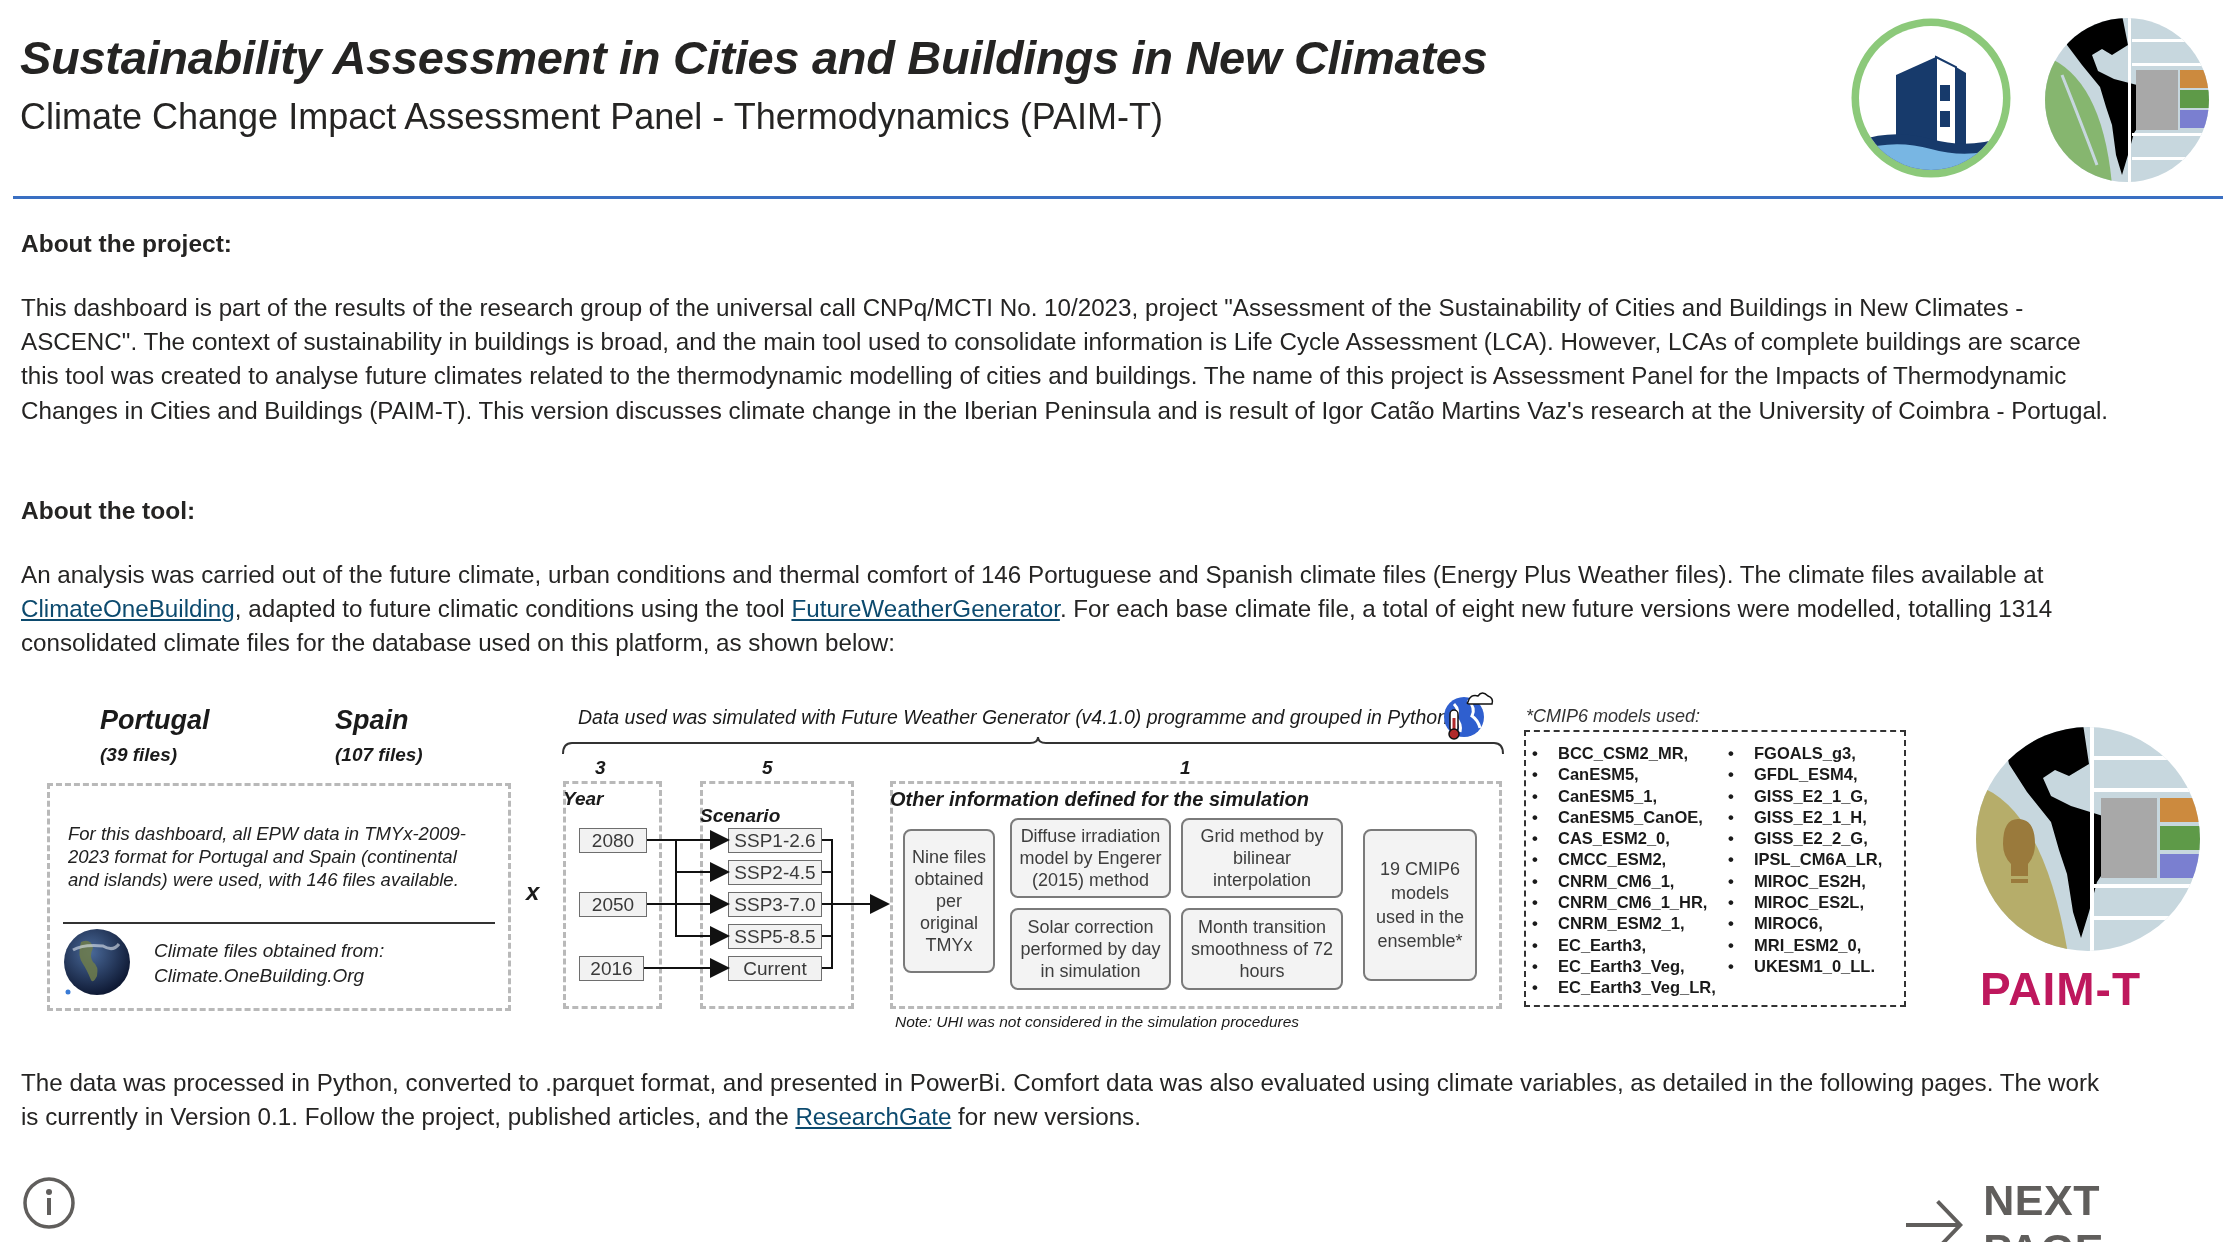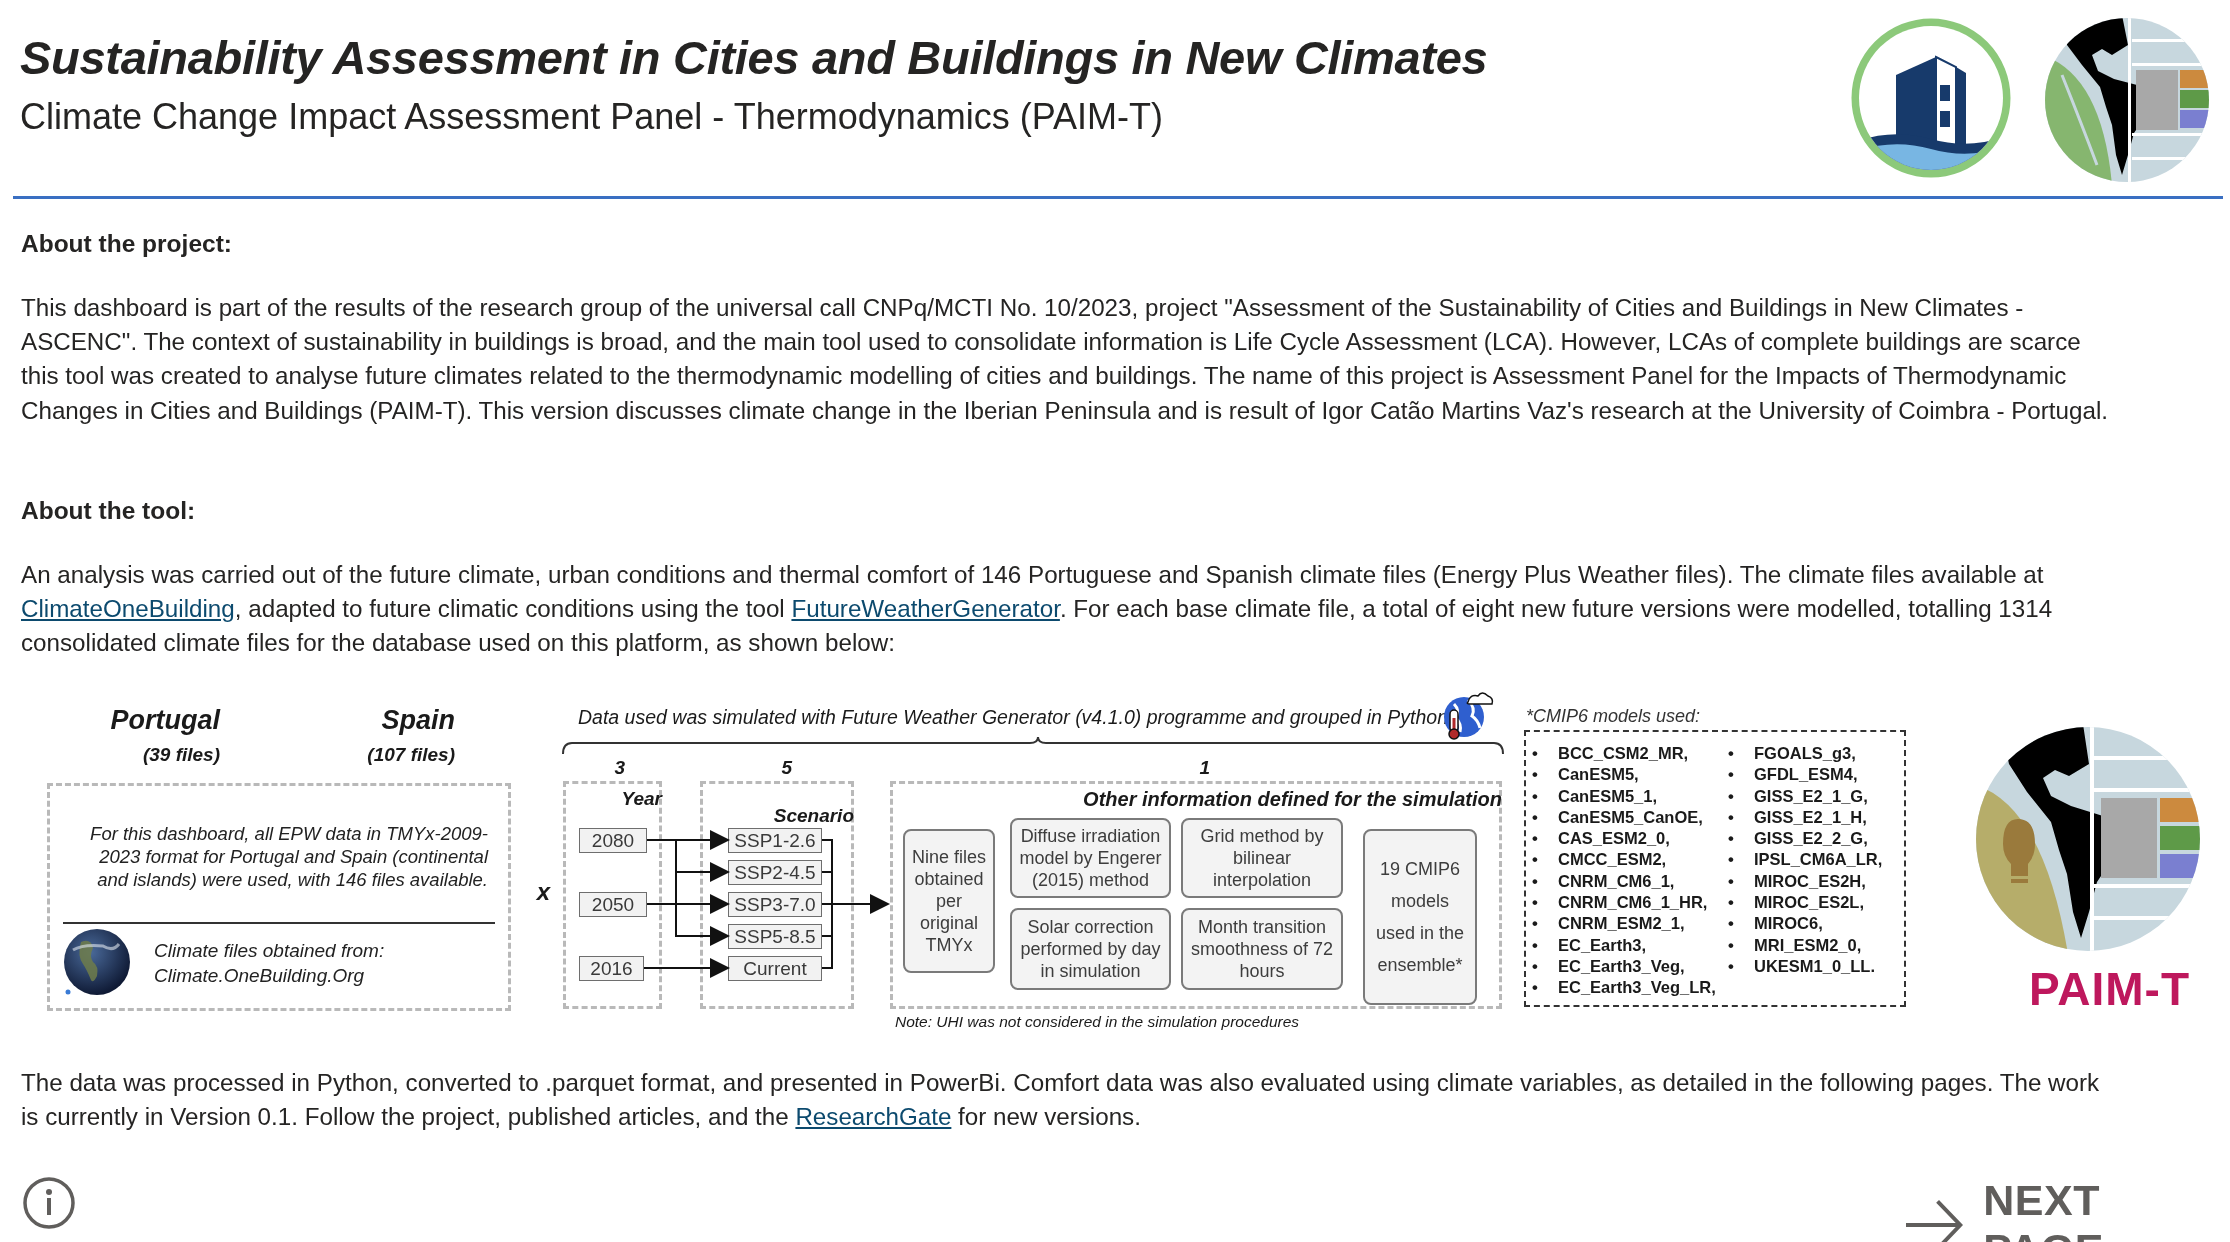--- a/index.html
+++ b/index.html
@@ -13,21 +13,21 @@
 
   .text-block { left:21px; width:2200px; font-family:"Liberation Sans", sans-serif; font-size:24.2px; line-height:34.2px; color:#252423; }
   .heading { font-weight:bold; font-size:24.5px; }
   a.link { color:#0c4a6e; text-decoration:underline; }
 
   
   .logo { position:absolute; }
 
   
   .dashbox { position:absolute; border:3px dashed #b9b9b9; box-sizing:border-box; }
-  .dgtext { position:absolute; font-family:"Liberation Sans", sans-serif; color:#1a1a1a; text-align:right; }
+  .dgtext { position:absolute; font-family:"Liberation Sans", sans-serif; color:#1a1a1a; text-align:left; }
   .bi { font-weight:bold; font-style:italic; }
   .it { font-style:italic; }
   .smallbox { position:absolute; background:#f2f2f2; border:1.5px solid #6e6e6e; box-sizing:border-box;
               font-family:"Liberation Sans", sans-serif; font-size:19px; color:#3a3a3a;
               display:flex; align-items:center; justify-content:center; text-align:left; }
   .rbox { position:absolute; background:#f3f3f3; border:2px solid #7a7a7a; border-radius:8px; box-sizing:border-box;
           font-family:"Liberation Sans", sans-serif; font-size:18px; line-height:22px; color:#3d3d3d;
           display:flex; align-items:center; justify-content:center; text-align:center; padding:0 4px; }
   .cmip-box { position:absolute; border:2px dashed #333; box-sizing:border-box; }
   .cmip-col { position:absolute; list-style:none; margin:0; padding:0; font-family:"Liberation Sans", sans-serif;
@@ -183,21 +183,21 @@
   </svg>
 
   <div class="dgtext bi" style="left:1180px; top:757px; width:30px; font-size:19px;">1</div>
   <div class="dashbox" style="left:890px; top:781px; width:612px; height:228px;"></div>
   <div class="dgtext bi" style="left:890px; top:788px; width:612px; font-size:20px;">Other information defined for the simulation</div>
   <div class="rbox" style="left:903px; top:829px; width:92px; height:144px;">Nine files obtained per original TMYx</div>
   <div class="rbox" style="left:1010px; top:818px; width:161px; height:80px;">Diffuse irradiation model by Engerer (2015) method</div>
   <div class="rbox" style="left:1010px; top:908px; width:161px; height:82px;">Solar correction performed by day in simulation</div>
   <div class="rbox" style="left:1181px; top:818px; width:162px; height:80px;">Grid method by bilinear interpolation</div>
   <div class="rbox" style="left:1181px; top:908px; width:162px; height:82px;">Month transition smoothness of 72 hours</div>
-  <div class="rbox" style="left:1363px; top:829px; width:114px; height:176px; line-height:32px;">19 CMIP6 models used in the ensemble*</div>
+  <div class="rbox" style="left:1363px; top:829px; width:114px; height:152px; line-height:24px;">19 CMIP6 models used in the ensemble*</div>
   <div class="dgtext it" style="left:895px; top:1013px; width:500px; text-align:left; font-size:15.5px; white-space:nowrap;">Note: UHI was not considered in the simulation procedures</div>
 
   <div class="dgtext it" style="left:1526px; top:706px; width:250px; text-align:left; font-size:18px; color:#333;">*CMIP6 models used:</div>
   <div class="cmip-box" style="left:1524px; top:730px; width:382px; height:277px;"></div>
   <ul class="cmip-col" style="left:1528px; top:743px;">
     <li>BCC_CSM2_MR,</li>
     <li>CanESM5,</li>
     <li>CanESM5_1,</li>
     <li>CanESM5_CanOE,</li>
     <li>CAS_ESM2_0,</li>

